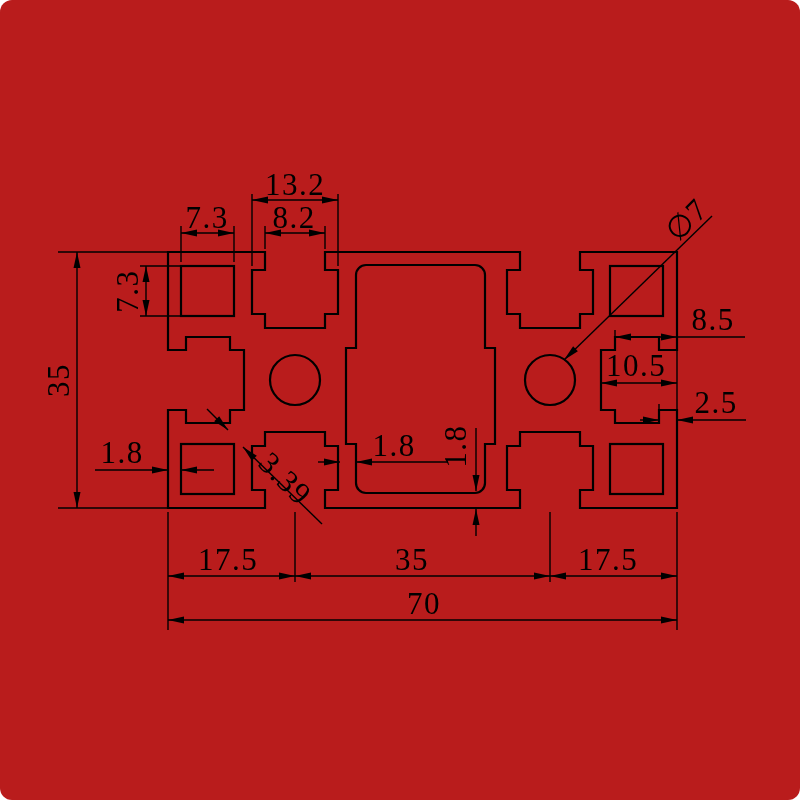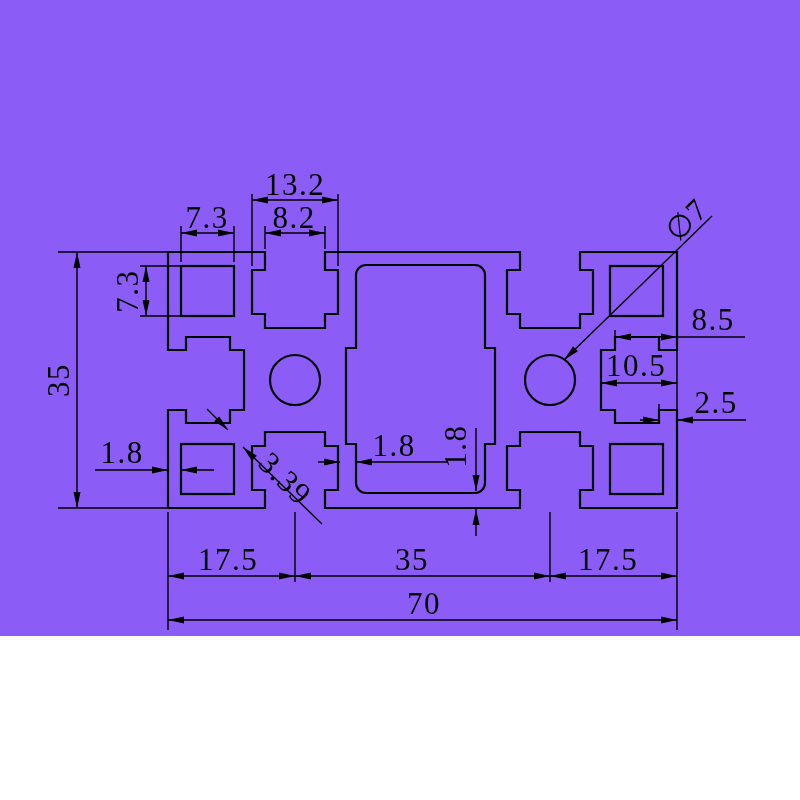--- a/index.html
+++ b/index.html
@@ -1,16 +1,16 @@
 <!DOCTYPE html>
 <html><head>
 <meta charset="utf-8">
 <style>
   html,body{margin:0;padding:0;background:#ffffff;}
-  .stage{position:relative;width:800px;height:636px;background:#8b5cf6;overflow:hidden;}
+  .stage{position:relative;width:800px;height:800px;background:#b91c1c;overflow:hidden;border-radius:12px;}
   svg{display:block;}
   .p  {fill:none;stroke:#000000;stroke-width:2.2;stroke-linejoin:miter;stroke-linecap:square;}
   .d  {fill:none;stroke:#000000;stroke-width:1.4;stroke-linecap:butt;}
   .ah {fill:#000000;stroke:none;}
   text{font-family:"Liberation Serif","DejaVu Serif",serif;font-size:31px;fill:#000000;letter-spacing:1.5px;}
 </style>
 </head>
 <body>
 
 <div class="stage">

